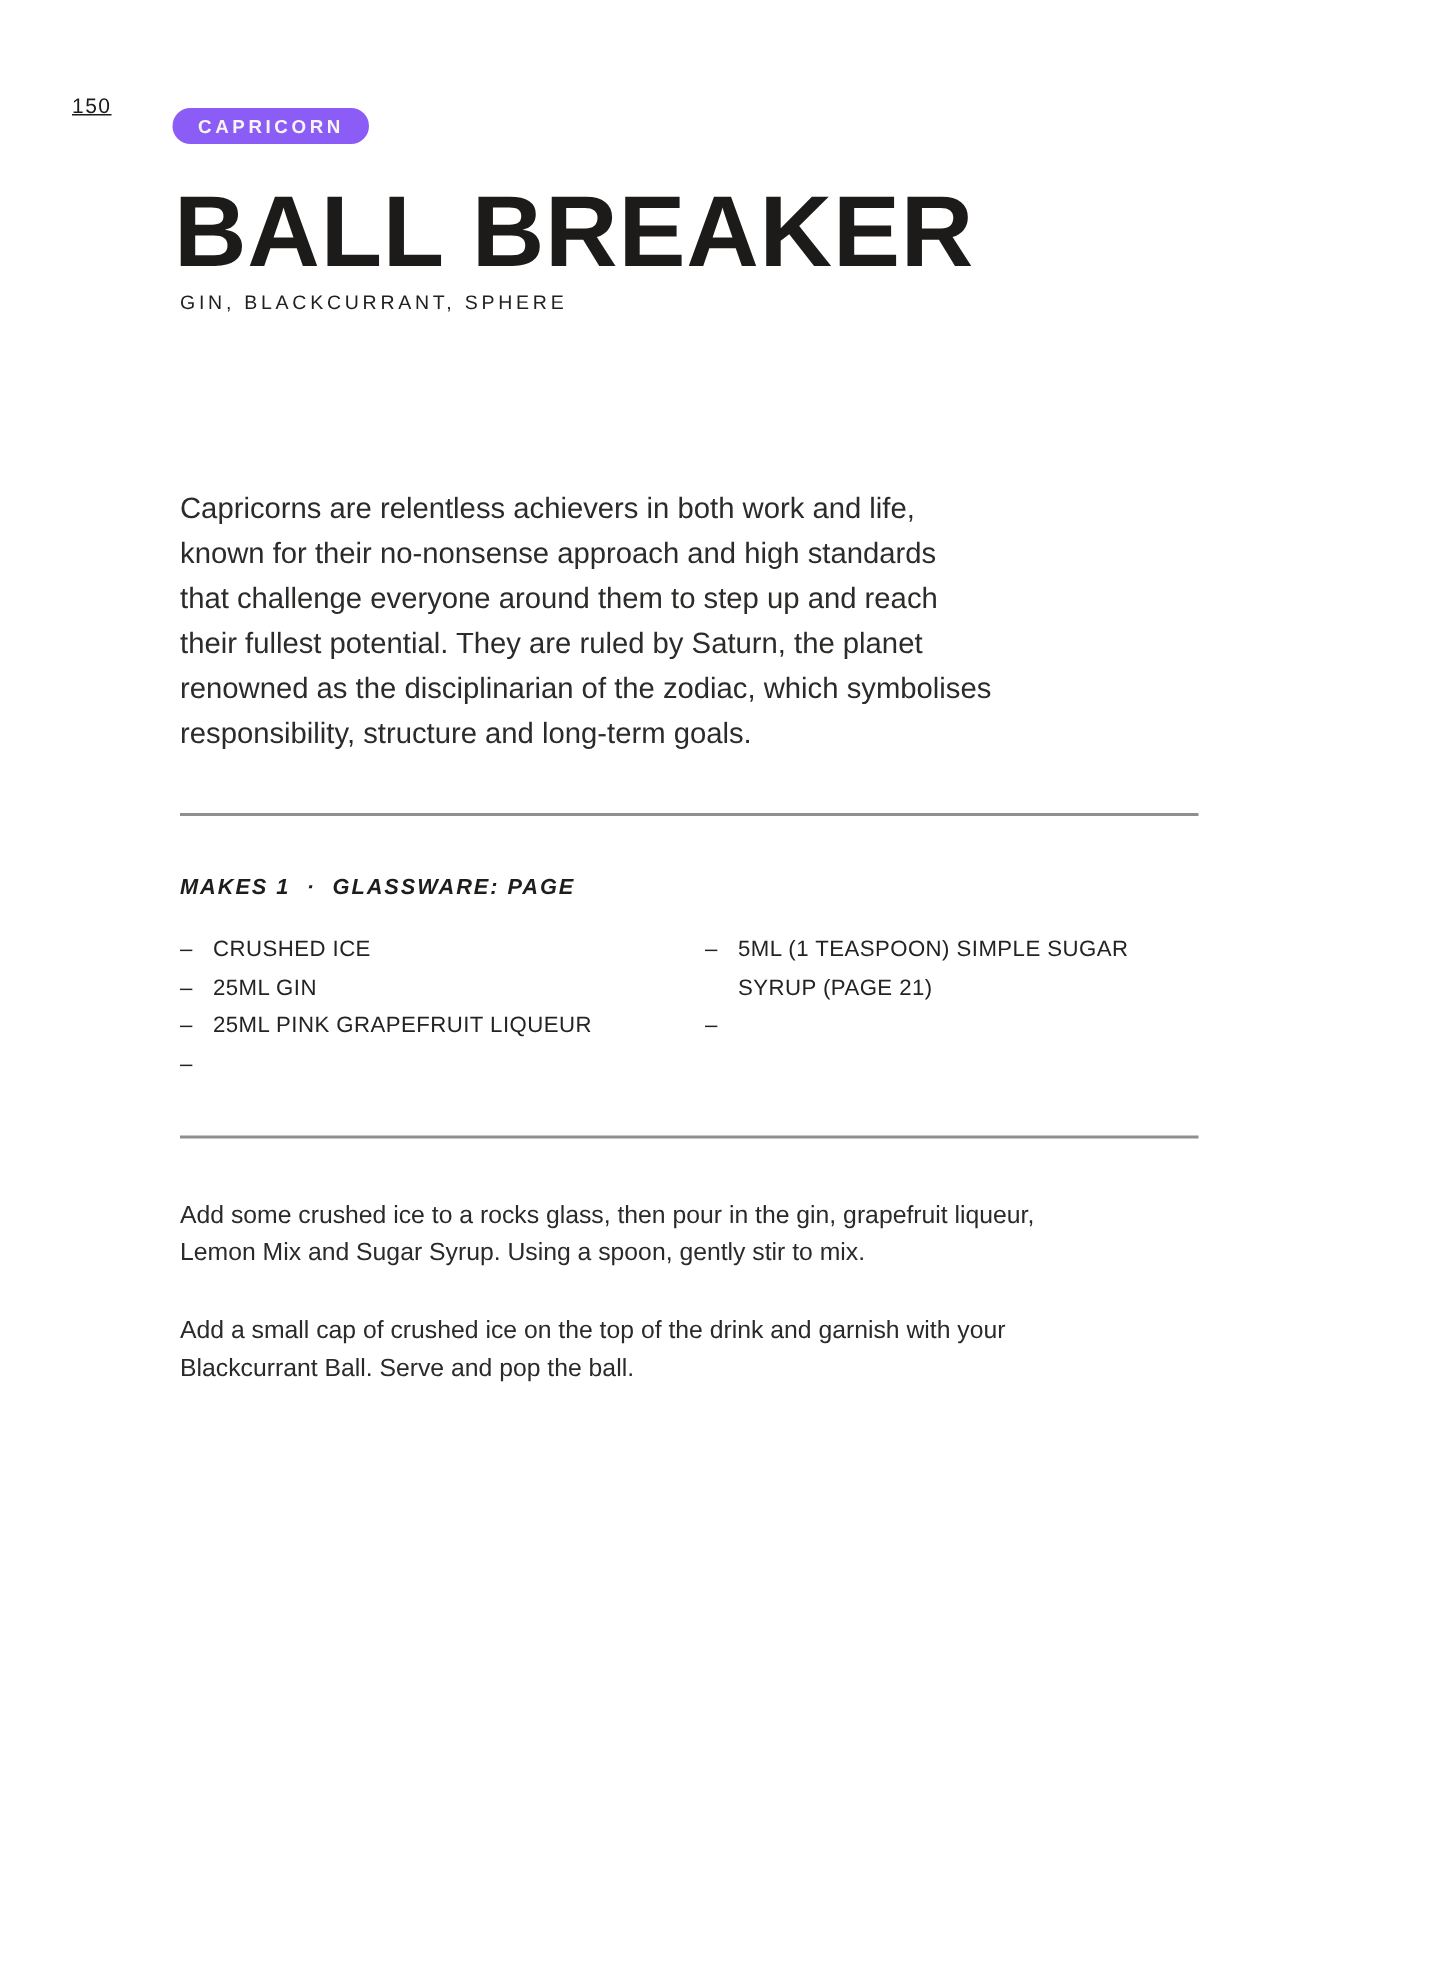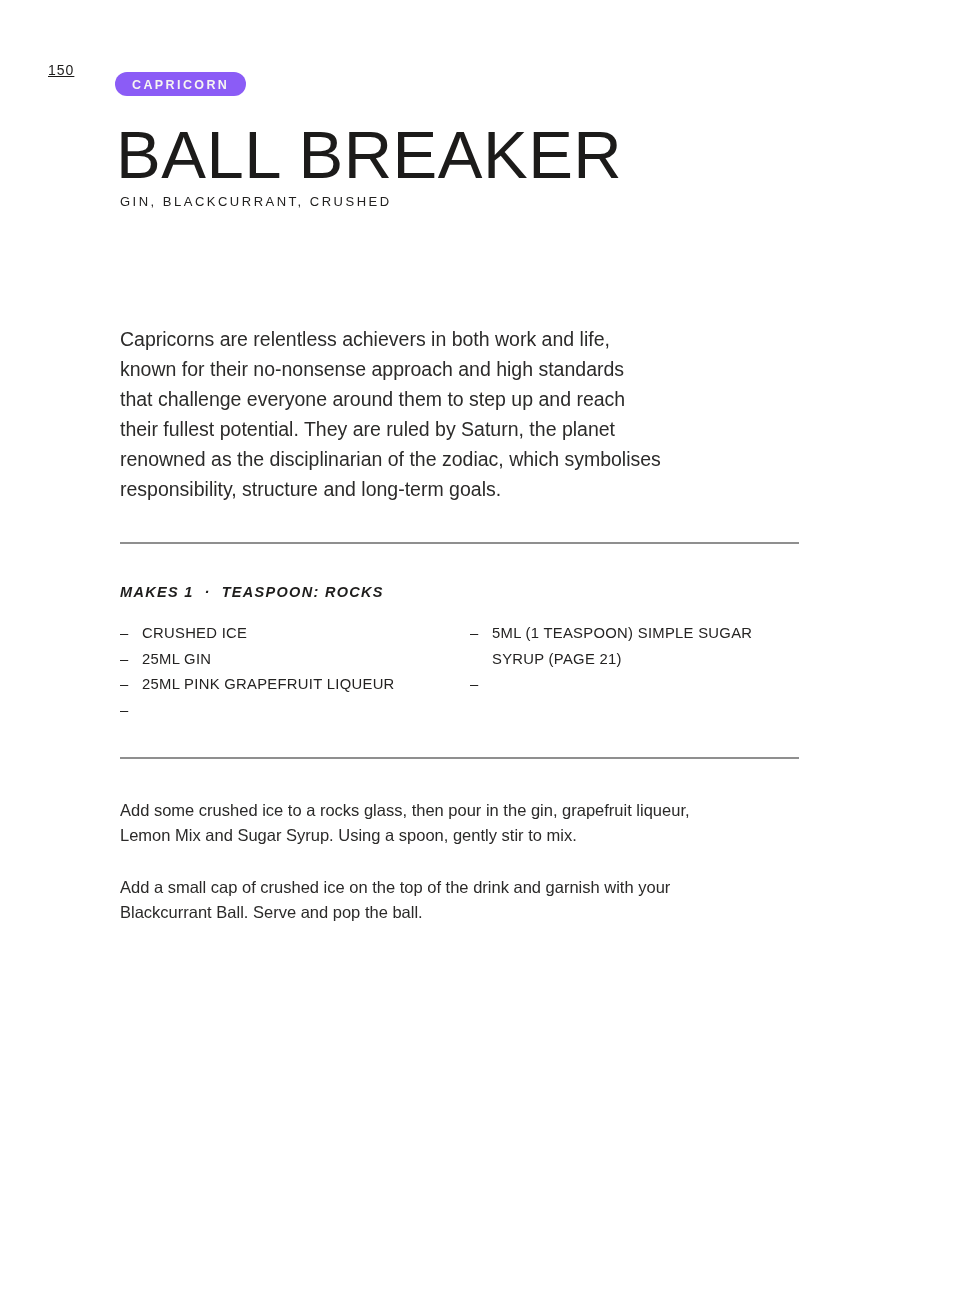--- a/index.html
+++ b/index.html
@@ -42,21 +42,21 @@
     letter-spacing: 2.4px;
     white-space: nowrap;
     transform: translateY(0.5px);
   }
 
   
   .recipe-title {
     position: absolute;
     left: 116px; top: 121px;
     font-size: 67px;
-    font-weight: 400;
+    font-weight: 700;
     letter-spacing: 0.5px;
     line-height: 1;
     color: #1c1b1a;
     white-space: nowrap;
   }
   .recipe-subtitle {
     position: absolute;
     left: 120px; top: 194px;
     font-size: 13px;
     letter-spacing: 2.5px;
@@ -145,35 +145,35 @@
 <body>
 
 <div class="page">
 
   <div class="page-number">150</div>
   <div class="zodiac-pill">
     <span>CAPRICORN</span>
   </div>
 
   <h1 class="recipe-title">BALL BREAKER</h1>
-  <div class="recipe-subtitle">GIN, BLACKCURRANT, CRUSHED</div>
+  <div class="recipe-subtitle">GIN, BLACKCURRANT, SPHERE</div>
 
   <p class="intro">Capricorns are relentless achievers in both work and life,
 known for their no-nonsense approach and high standards
 that challenge everyone around them to step up and reach
 their fullest potential. They are ruled by Saturn, the planet
 renowned as the disciplinarian of the zodiac, which symbolises
 responsibility, structure and long-term goals.</p>
 
   <div class="rule rule-1"></div>
 
   <div class="meta-line">
     <span>MAKES 1</span>
     <span class="sep">·</span>
-    <span>TEASPOON: ROCKS</span>
+    <span>GLASSWARE: PAGE</span>
   </div>
 
   <div class="ingredients col-left">
     <div class="ingredient-item">
       <span class="marker">–</span>
       <span class="text">CRUSHED ICE</span>
     </div>
     <div class="ingredient-item">
       <span class="marker">–</span>
       <span class="text">25ML GIN</span>

